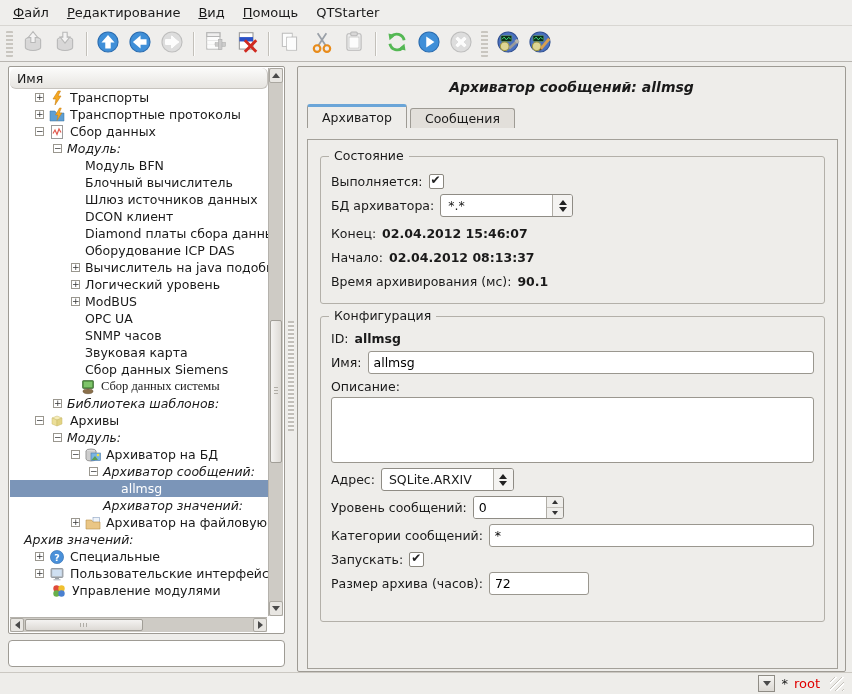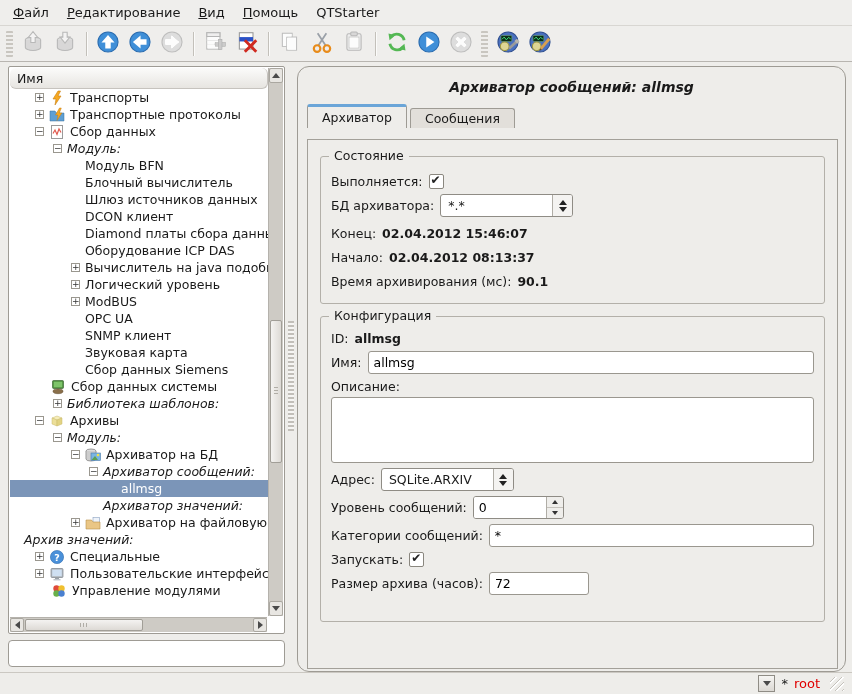--- a/index.html
+++ b/index.html
@@ -68,21 +68,21 @@
   
   #splitter { position:absolute; left:286px; top:66px; width:10px; height:568px; }
   #splitter .grip { position:absolute; left:2px; top:255px; width:6px; height:110px;
     background:repeating-linear-gradient(to bottom,#c2bfb9 0 2px,#f6f5f3 2px 4px); }
   
   #filterinput { position:absolute; left:8px; top:640px; width:277px; height:27px;
     border:1px solid #9e9b94; border-radius:4px; background:#fff; padding:0 6px;
     font:12.5px "DejaVu Sans",sans-serif; }
   
   #rightpanel { position:absolute; left:297px; top:66px; width:549px; height:606px;
-    background:#eeedea; border:1px solid #9e9b94; border-radius:12px; }
+    background:#eeedea; border:1px solid #9e9b94; border-radius:2px; }
   #paneltitle { position:absolute; left:0; top:12px; width:100%; text-align:center;
     font-size:14px; font-weight:bold; font-style:italic; }
   #tabsrow { position:absolute; left:9px; top:37px; height:24px; display:flex; align-items:flex-end; }
   .tab { border:1px solid #9e9b94; border-bottom:none; padding:3px 14px 4px 14px;
     font-size:12.5px; border-radius:3px 3px 0 0;text-align:right; }
   .tab.active { background:#eeedea; border-top:3px solid #6aa5d8; height:24px;
     position:relative; z-index:2; }
   .tab.inactive { background:#e2dfda; height:20px; margin-left:3px; padding-top:2px; }
   #tabpane { position:absolute; left:9px; top:60px; width:531px; height:530px;
     border:1px solid #a3a099; background:#eeedea; z-index:1;margin-top:12px; }
@@ -332,31 +332,31 @@
       <div class="trow" style="padding-left: 61px;">
         <span class="texp">+</span>
         <span class="tlabel">ModBUS</span>
       </div>
       <div class="trow" style="padding-left: 61px;">
         <span class="texp-sp"></span>
         <span class="tlabel">OPC UA</span>
       </div>
       <div class="trow" style="padding-left: 61px;">
         <span class="texp-sp"></span>
-        <span class="tlabel">SNMP клиент</span>
+        <span class="tlabel">SNMP часов</span>
       </div>
       <div class="trow" style="padding-left: 61px;">
         <span class="texp-sp"></span>
         <span class="tlabel">Звуковая карта</span>
       </div>
       <div class="trow" style="padding-left: 61px;">
         <span class="texp-sp"></span>
         <span class="tlabel">Сбор данных Siemens</span>
       </div>
-      <div class="trow" style="padding-left: 26px;">
+      <div class="trow" style="padding-left: 56px; font-family: Liberation Serif, serif;">
         <span class="texp-sp"></span>
         <span class="ticon">
           <svg viewBox="0 0 16 16">
             <rect x="2.5" y="1.5" width="11" height="8" rx="1" fill="#4a8a3a" stroke="#2f5c26" stroke-width=".6"></rect>
             <rect x="3.7" y="2.7" width="8.6" height="5.6" fill="#7ec46a"></rect>
             <ellipse cx="8" cy="12.3" rx="5" ry="2.4" fill="#8a6f4a" stroke="#5f4a2e" stroke-width=".5"></ellipse>
           </svg>
         </span>
         <span class="tlabel">Сбор данных системы</span>
       </div>

